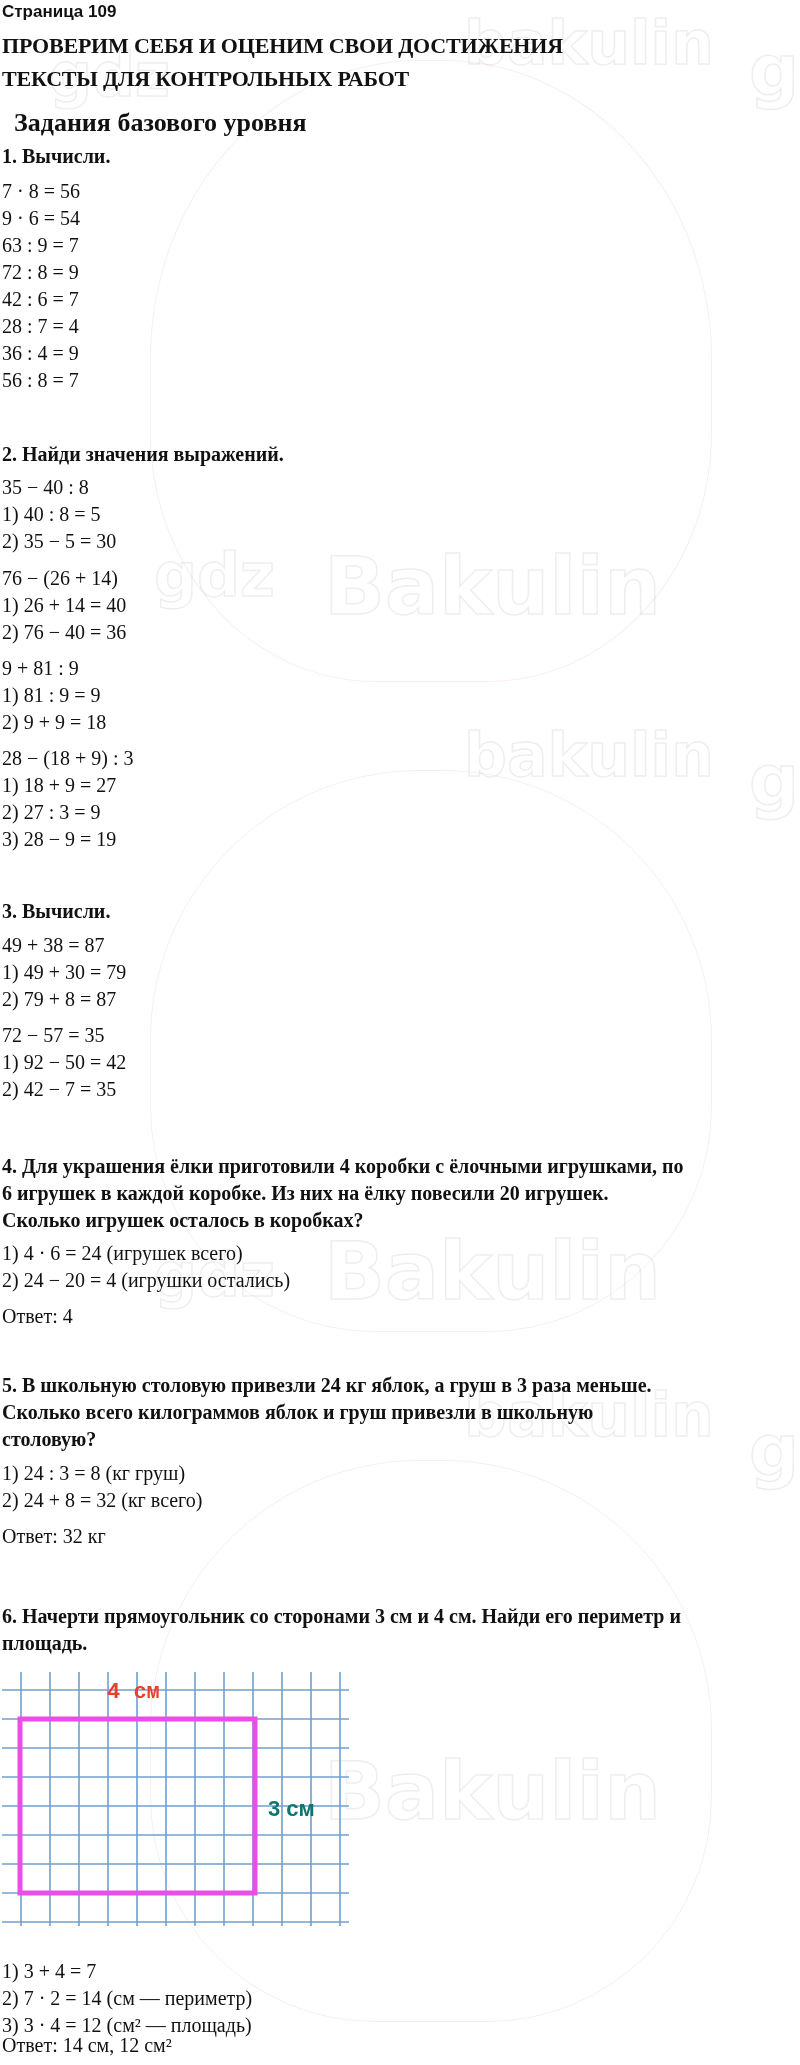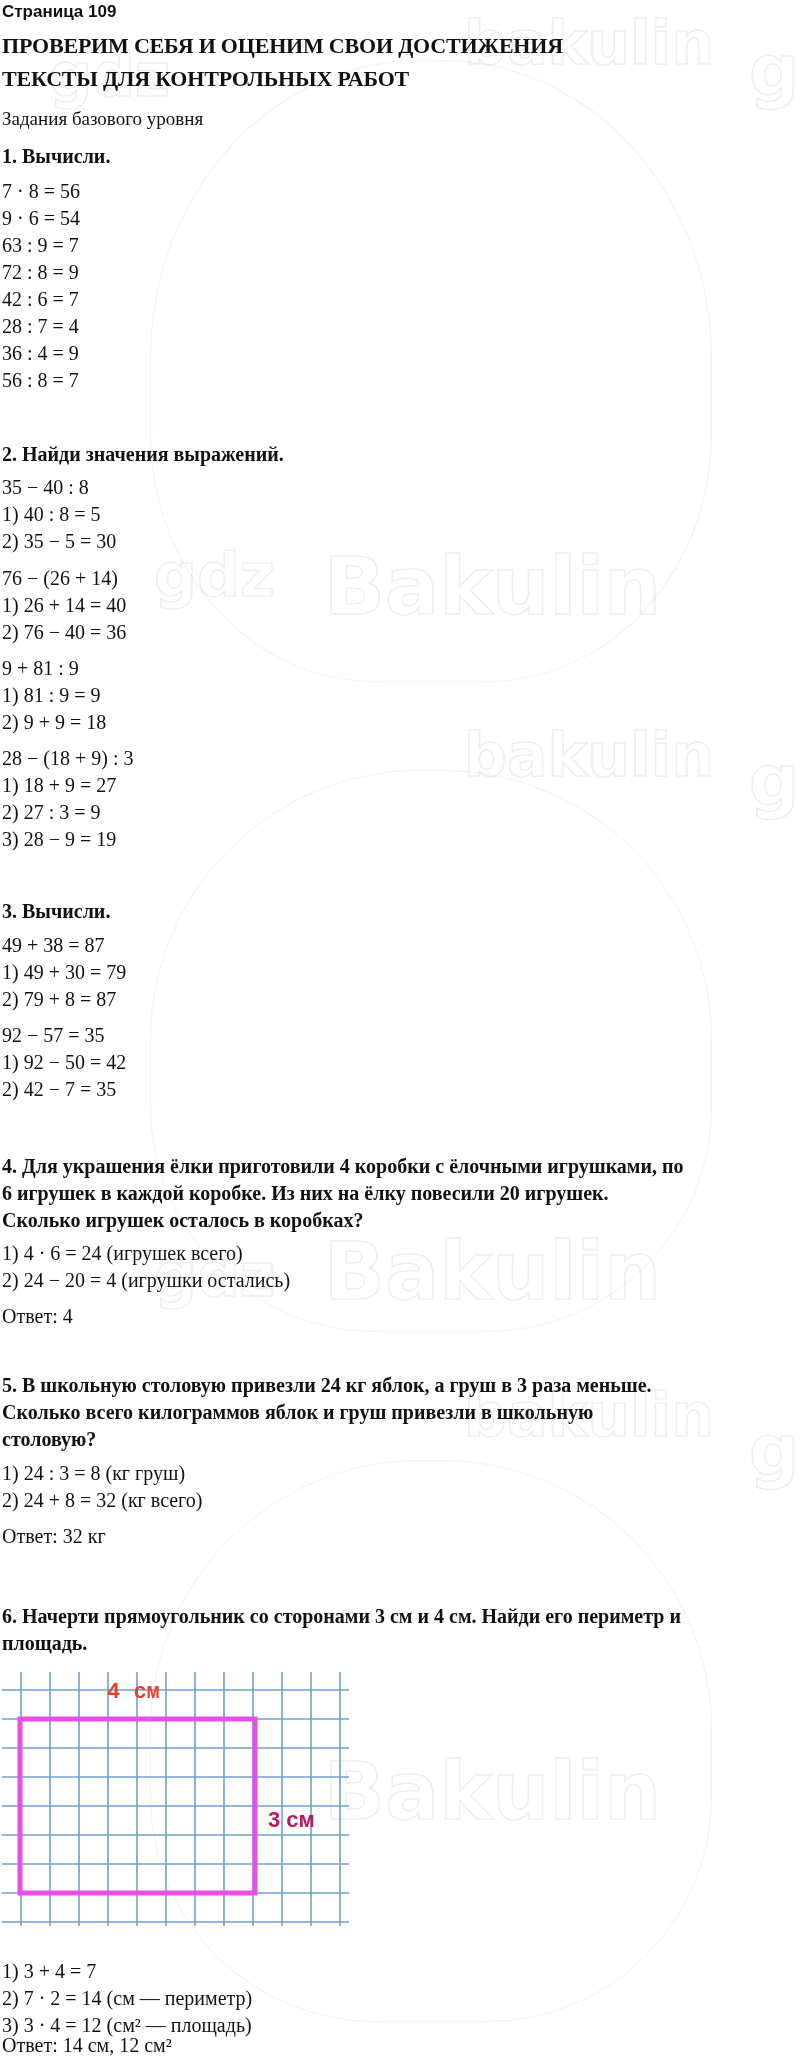--- a/index.html
+++ b/index.html
@@ -6,21 +6,21 @@
   body {
     width: 800px; height: 2065px; position: relative; overflow: hidden;
     font-family: "Liberation Serif", serif; color: #111;
   }
   .wm { position: absolute; pointer-events: none; font-family: "DejaVu Sans", sans-serif; font-weight: bold;
         color: transparent; margin-left: 24px; -webkit-text-stroke: 1.5px rgba(200,205,210,0.35); }
   .wm-face { position: absolute; pointer-events: none; border: 1.5px solid rgba(240,170,180,0.22); }
   .content { position: absolute; left: 0; top: 0; width: 800px; }
   .page-label { position: absolute; left: 2px; top: 2px; font-family: "Liberation Sans", sans-serif; font-weight: bold; font-size: 17px; }
   .h1 { position: absolute; left: 2px; font-weight: bold; font-size: 22px; letter-spacing: -0.2px; }
-  .h2 { position: absolute; left: 2px; font-weight: normal; font-size: 19px; }
+  .h2 { position: absolute; left: 14px; font-weight: bold; font-size: 26px; }
   .task { position: absolute; left: 2px; font-weight: bold; font-size: 20px; line-height: 27px; width: 796px; }
   .lines { position: absolute; left: 2px; font-size: 20px; line-height: 27px; }
   .lines div { white-space: nowrap; }
   .ans { position: absolute; left: 2px; font-size: 20px; }
   .grid-wrap { position: absolute; left: 0; top: 1668px; width: 360px; height: 262px; }
   .lbl { position: absolute; font-family: "Liberation Sans", sans-serif; font-weight: bold; font-size: 22px; }
 </style>
 </head>
 <body>
 
@@ -82,21 +82,21 @@
     <div>3) 28 − 9 = 19</div>
   </div>
 
   <div class="task" style="top:898px;">3. Вычисли.</div>
   <div class="lines" style="top:932px;">
     <div>49 + 38 = 87</div>
     <div>1) 49 + 30 = 79</div>
     <div>2) 79 + 8 = 87</div>
   </div>
   <div class="lines" style="top:1022px;">
-    <div>92 − 57 = 35</div>
+    <div>72 − 57 = 35</div>
     <div>1) 92 − 50 = 42</div>
     <div>2) 42 − 7 = 35</div>
   </div>
 
   <div class="task" style="top:1153px;">
     <div>4. Для украшения ёлки приготовили 4 коробки с ёлочными игрушками, по</div>
     <div>6 игрушек в каждой коробке. Из них на ёлку повесили 20 игрушек.</div>
     <div>Сколько игрушек осталось в коробках?</div>
   </div>
   <div class="lines" style="top:1240px;">
@@ -144,21 +144,21 @@
         <line x1="2" y1="109" x2="349" y2="109"></line>
         <line x1="2" y1="138" x2="349" y2="138"></line>
         <line x1="2" y1="167" x2="349" y2="167"></line>
         <line x1="2" y1="196" x2="349" y2="196"></line>
         <line x1="2" y1="225" x2="349" y2="225"></line>
         <line x1="2" y1="254" x2="349" y2="254"></line>
       </g>
       <rect x="20" y="51" width="235" height="174" fill="none" stroke="#e94ee6" stroke-width="5"></rect>
     </svg>
     <div class="lbl" style="left:107px;top:12px;color:#e8412c;font-family:Liberation Mono, monospace;">4 см</div>
-    <div class="lbl" style="left:268px;top:139px;color:#be185d;">3 см</div>
+    <div class="lbl" style="left:268px;top:128px;color:#0f766e;">3 см</div>
   </div>
 
   <div class="lines" style="top:1950px;margin-top:8px;">
     <div>1) 3 + 4 = 7</div>
     <div>2) 7 · 2 = 14 (см — периметр)</div>
     <div>3) 3 · 4 = 12 (см² — площадь)</div>
   </div>
   <div class="ans" style="top:2034px;">Ответ: 14 см, 12 см²</div>
 </div>
 

